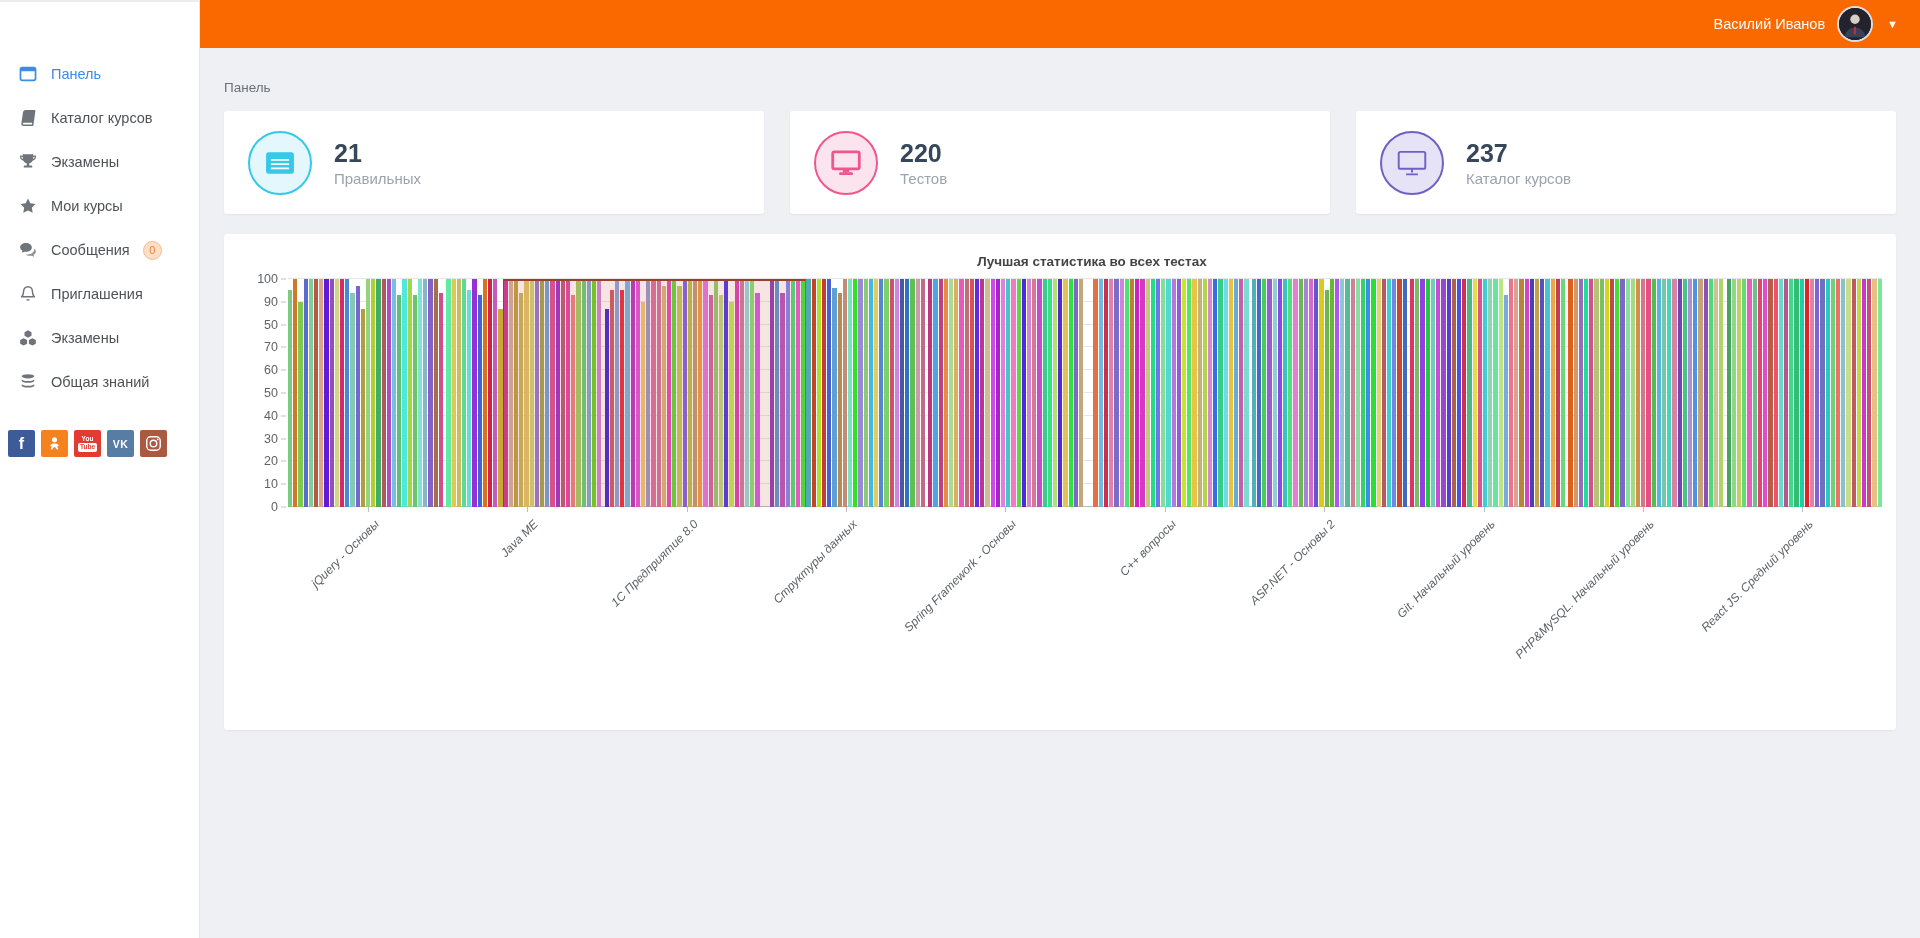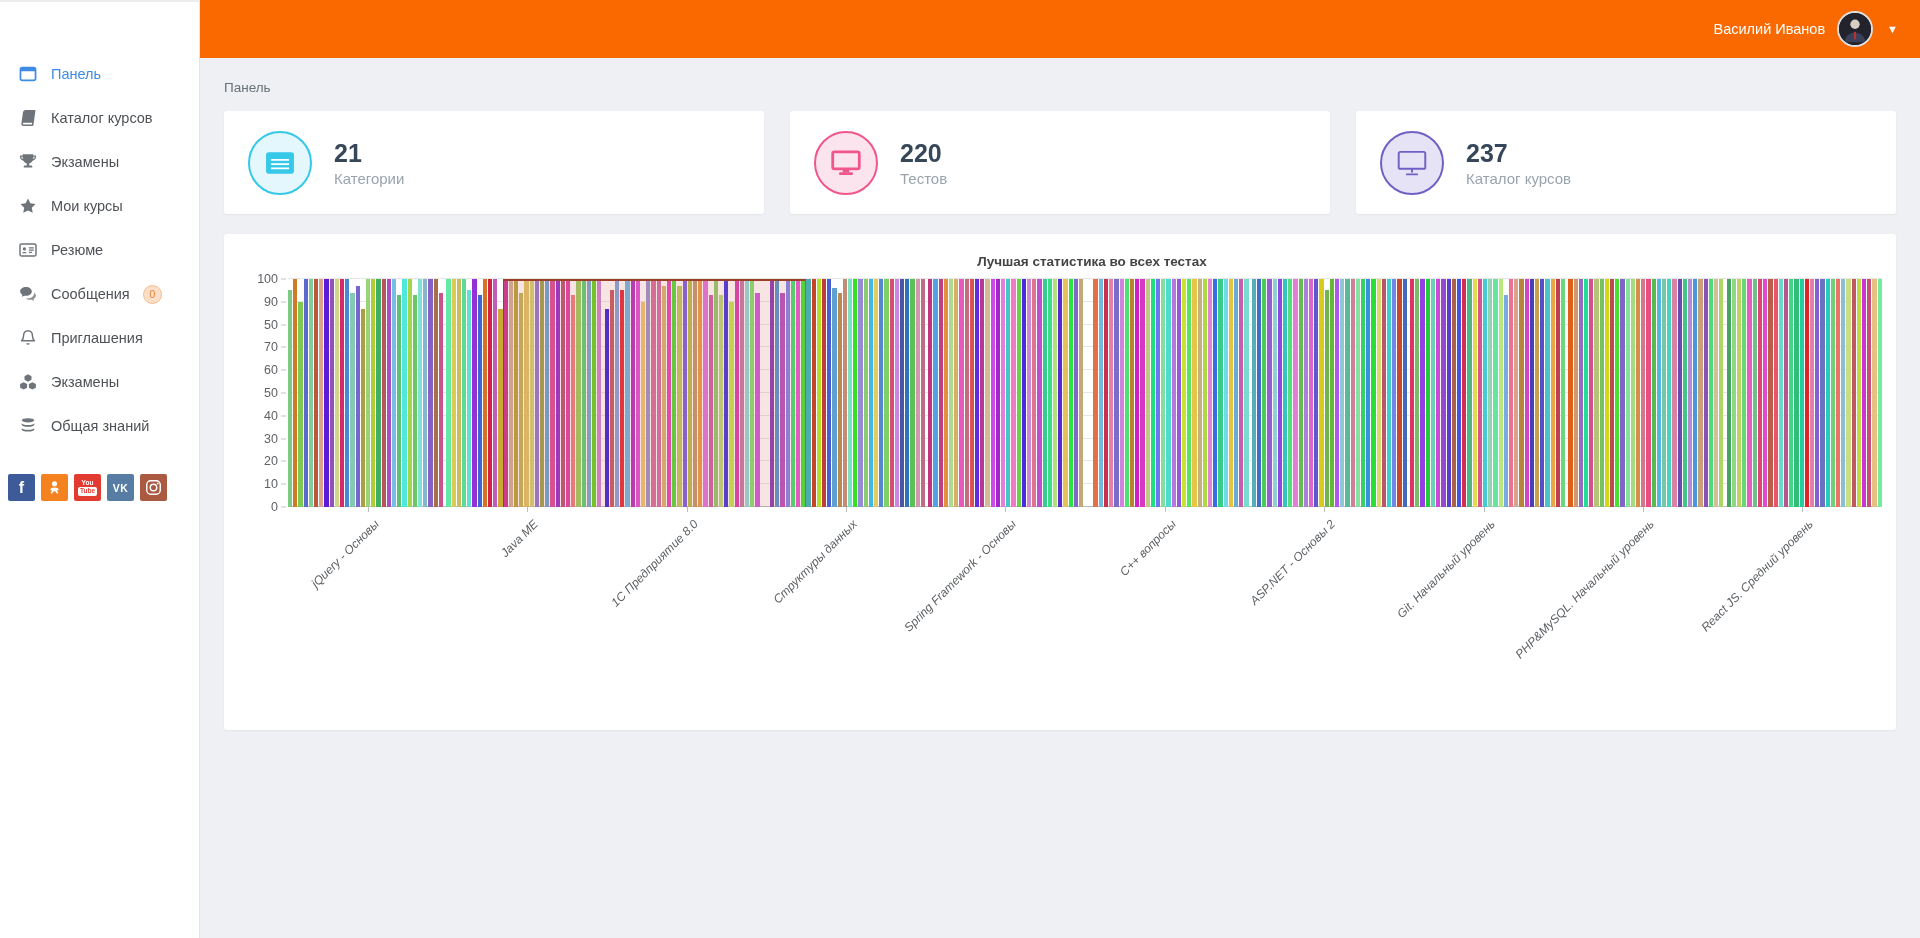--- a/index.html
+++ b/index.html
@@ -1,21 +1,21 @@
 <!DOCTYPE html>
 <html style="--accent: #fa6800; --active: #3d8be4;"><head>
 <meta charset="utf-8">
 <style>
   * { margin:0; padding:0; box-sizing:border-box; }
   html,body { width:1920px; height:938px; overflow:hidden; background:#eef0f3;
               font-family:"Liberation Sans", sans-serif; }
   #app { position:relative; width:1920px; height:938px; background:#eef0f3; }
 
   
-  .topbar { position:absolute; left:200px; right:0; top:0; height:58px;
+  .topbar { position:absolute; left:200px; right:0; top:0; height:48px;
             background:var(--accent,#fa6800); display:flex; align-items:center; justify-content:flex-end;
             padding-right:22px; }
   .user-menu { display:flex; align-items:center; gap:12px; cursor:pointer; }
   .user-name { color:#fff; font-size:14.5px; }
   .avatar { width:36px; height:36px; border-radius:50%; overflow:hidden; background:#262630;
             border:2px solid rgba(255,255,255,.85); display:block; }
   .caret { color:#fff; font-size:11px; margin-left:2px; }
 
   
   .sidebar { position:absolute; left:0; top:0; bottom:0; width:200px; background:#fff;
@@ -122,31 +122,20 @@
           <span class="si-ico">
             <svg viewBox="0 0 16 16">
               <path fill="currentColor" d="M8 1.3l2.1 4.2 4.6.7-3.3 3.3.8 4.6L8 12l-4.2 2.1.8-4.6L1.3 6.2l4.6-.7z"></path>
             </svg>
           </span>
           <span>Мои курсы</span>
         </div>
         <div class="side-item">
           <span class="si-ico">
             <svg viewBox="0 0 16 16">
-              <rect x=".9" y="2.7" width="14.2" height="10.6" rx="1.2" fill="none" stroke="currentColor" stroke-width="1.3"></rect>
-              <circle cx="4.8" cy="7" r="1.4" fill="currentColor"></circle>
-              <path d="M2.7 10.9c.2-1.5 4-1.5 4.2 0z" fill="currentColor"></path>
-              <path d="M8.8 6.2h4.3M8.8 8.2h4.3M8.8 10.2h2.8" stroke="currentColor" stroke-width="1.1"></path>
-            </svg>
-          </span>
-          <span>Резюме</span>
-        </div>
-        <div class="side-item">
-          <span class="si-ico">
-            <svg viewBox="0 0 16 16">
               <path fill="currentColor" d="M6.2 1.8C3.3 1.8 1 3.5 1 5.6c0 1.2.8 2.3 2 3l-.4 1.9 2.2-1c.5.1.9.1 1.4.1 2.9 0 5.2-1.7 5.2-3.9S9.1 1.8 6.2 1.8z"></path>
               <path fill="currentColor" opacity=".78" d="M13.3 6.6c1 .7 1.7 1.6 1.7 2.7 0 1.2-.8 2.3-2 2.9l.4 1.9-2.2-1c-.4.1-.9.1-1.4.1-1.6 0-3.1-.5-4-1.4.6.1 1.2.2 1.8.2 3.2 0 5.8-1.9 5.8-4.4 0-.3 0-.7-.1-1z"></path>
             </svg>
           </span>
           <span>Сообщения</span>
           <span class="side-badge">0</span>
         </div>
         <div class="side-item">
           <span class="si-ico">
             <svg viewBox="0 0 16 16">
@@ -228,21 +217,21 @@
     <div class="stat-row" id="stat-row">
         <div class="stat-card">
           <div class="stat-circle" style="border-color:#35c8e8;background:#e3f7fc;color:#35c8e8">
             <svg viewBox="0 0 28 24">
               <rect x="1" y="2" width="26" height="20" rx="2.5" fill="currentColor"></rect>
               <path d="M5.5 9h17M5.5 13h17M5.5 17h17" stroke="#fff" stroke-width="1.7"></path>
             </svg>
           </div>
           <div class="stat-text">
             <div class="stat-value">21</div>
-            <div class="stat-label">Категории</div>
+            <div class="stat-label">Правильных</div>
           </div>
         </div>
         <div class="stat-card">
           <div class="stat-circle" style="border-color:#f0568c;background:#fce4ee;color:#f0568c">
             <svg viewBox="0 0 28 24">
               <rect x="1.6" y="1.6" width="24.8" height="15.8" rx="1.5" fill="none" stroke="currentColor" stroke-width="2.6"></rect>
               <rect x="11" y="17.4" width="6" height="3.4" fill="currentColor"></rect>
               <rect x="7.5" y="20.6" width="13" height="2.6" rx="1" fill="currentColor"></rect>
             </svg>
           </div>

